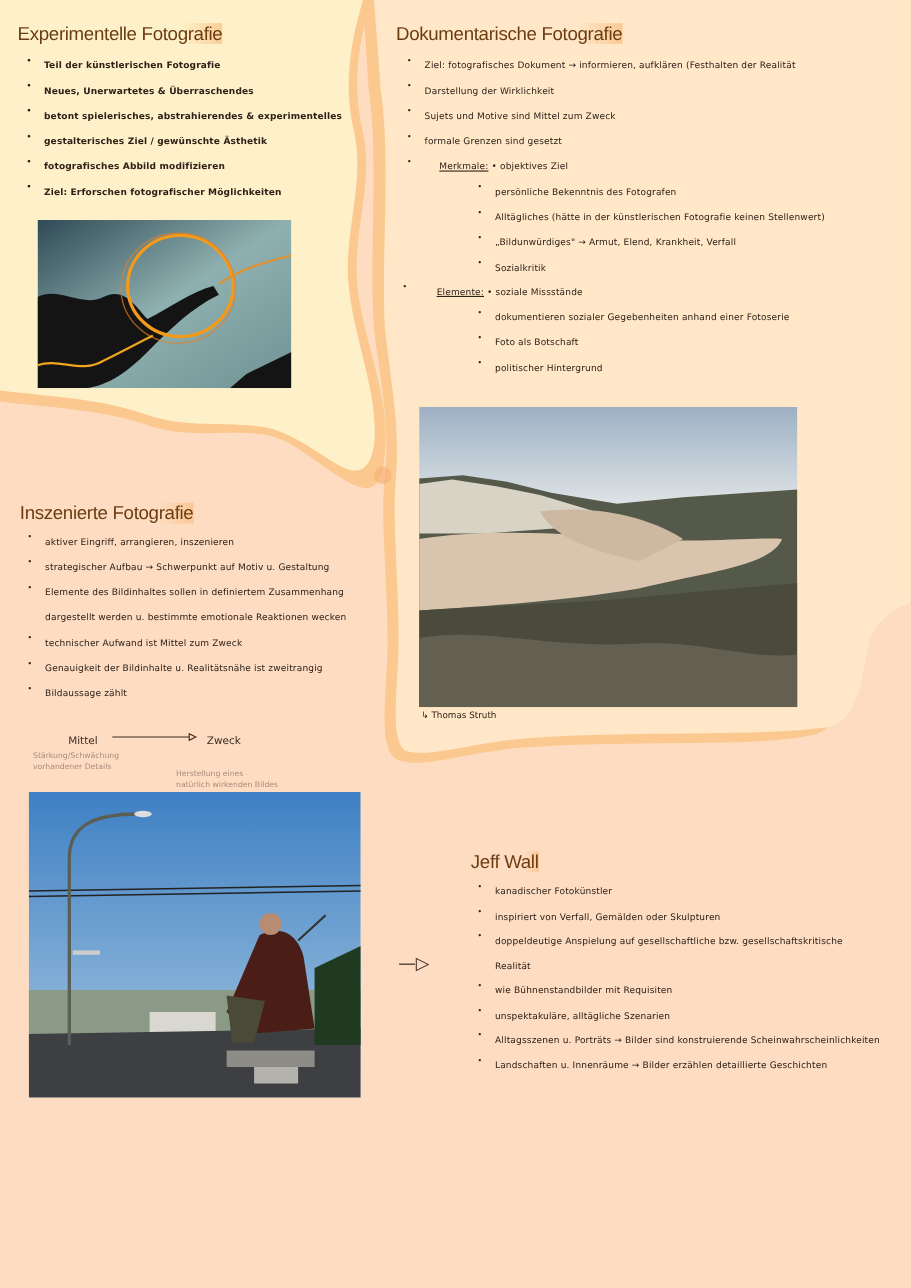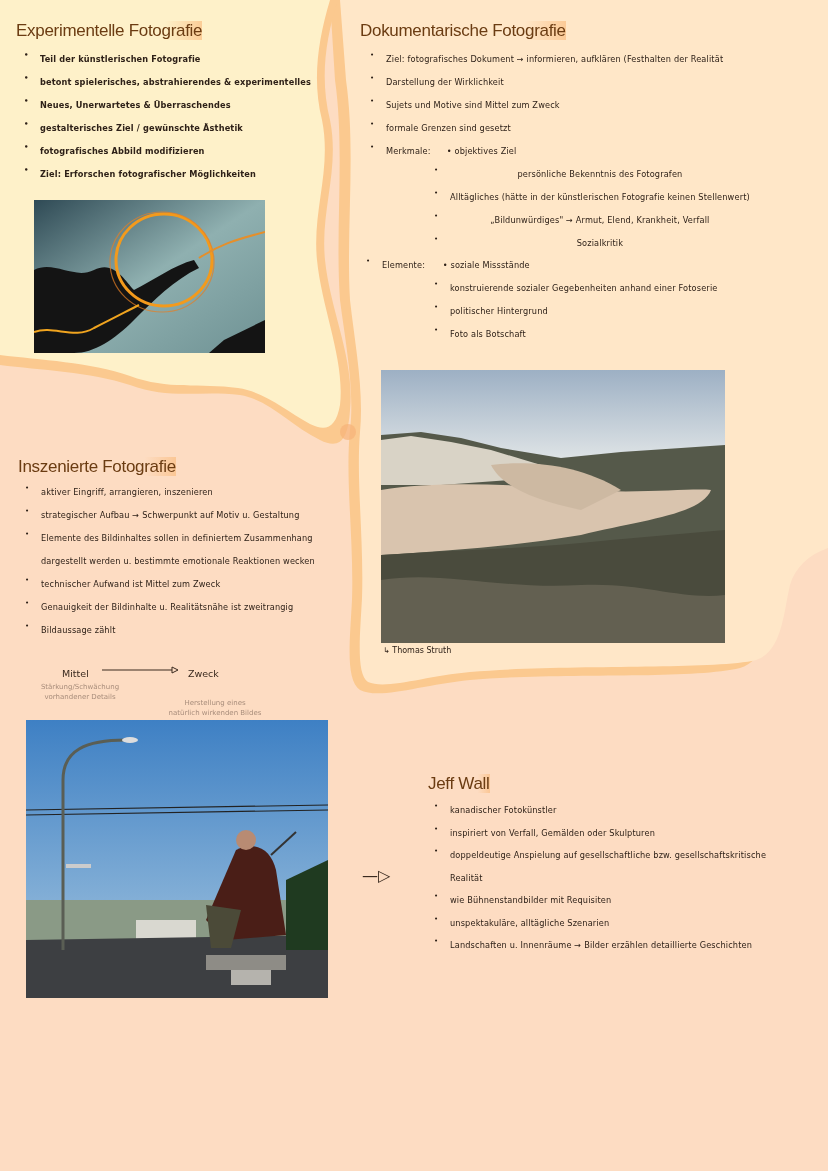--- a/index.html
+++ b/index.html
@@ -8,46 +8,46 @@
   .bg { position:absolute; left:0; top:0; width:828px; height:1171px; }
   .title { position:absolute; font-family:"Liberation Sans Narrow","Liberation Sans", sans-serif;
            font-size:17px; color:#6b3c12; letter-spacing:-0.3px; font-stretch:condensed;
            padding:0 4px 0 0; }
   .title span { background:linear-gradient(90deg, rgba(250,200,140,0.0), rgba(250,200,140,0.0) 80%, rgba(250,190,130,0.7)); }
   ul.notes { position:absolute; margin:0; padding:0; list-style:none; }
   ul.notes li { position:relative; font-size:8.2px; padding-left:16px; color:#2e2118;
                 font-family:"DejaVu Sans", sans-serif; letter-spacing:0.15px; white-space:nowrap; }
   ul.notes li::before { content:"•"; position:absolute; left:0; top:-3px; font-size:7px; }
   ul.notes li.cont::before { content:""; }
-  .label-u { display:inline-block; width:58px; }
+  .label-u { text-decoration:underline; display:inline-block; width:58px;text-align:right; }
   .photo { position:absolute; overflow:hidden; }
   .caption { position:absolute; font-size:8px; color:#2e2118; }
-  .small { position:absolute; font-size:7px; color:#a88d7b; text-align:center; line-height:10px; }
+  .small { position:absolute; font-size:7px; color:#a88d7b; text-align:left; line-height:10px; }
   .mz { position:absolute; font-size:9.5px; color:#3a2a1f; }
 </style>
 </head>
 <body>
 
 <svg class="bg" viewBox="0 0 828 1171" xmlns="http://www.w3.org/2000/svg">
 
   <path d="M330,0 L828,0 L828,540 C800,548 785,560 778,580 C770,610 770,660 740,668 C690,680 560,672 470,680 C420,685 380,700 360,690 C345,680 350,640 352,600 C354,540 345,480 350,430 C355,390 345,340 340,300 C335,230 345,150 335,80 Z" fill="#fbc98f"></path>
   <path d="M340,0 L828,0 L828,548 C808,555 795,568 790,585 C783,615 782,655 752,661 C700,670 560,664 470,672 C425,676 386,690 368,682 C356,674 360,636 362,598 C364,540 356,480 360,432 C364,390 355,345 350,300 C346,230 356,150 346,80 Z" fill="#ffe7c8"></path>
 
   <path d="M0,0 L338,0 C325,40 320,80 330,120 C340,170 320,210 325,260 C330,310 355,360 350,410 C348,440 340,450 320,440 C290,425 270,400 240,395 C200,390 170,400 130,385 C90,372 40,370 0,365 Z" fill="#fbc98f"></path>
   <path d="M0,0 L330,0 C318,40 312,80 322,120 C332,170 312,210 317,260 C322,310 345,360 340,405 C336,428 326,432 310,424 C285,410 265,392 238,388 C200,383 168,390 130,376 C90,362 40,360 0,355 Z" fill="#fef1c9"></path>
   <circle cx="348" cy="432" r="8" fill="#f7b277" opacity="0.7"></circle>
 </svg>
 
 <div class="title" style="left:16px; top:21px;">
   <span>Experimentelle Fotografie</span>
 </div>
 <ul class="notes" style="left:24px; top:54px;font-weight:bold;">
   <li style="height:23px">Teil der künstlerischen Fotografie</li>
+  <li style="height:23px">Neues, Unerwartetes &amp; Überraschendes</li>
   <li style="height:23px">betont spielerisches, abstrahierendes &amp; experimentelles</li>
-  <li style="height:23px">Neues, Unerwartetes &amp; Überraschendes</li>
   <li style="height:23px">gestalterisches Ziel / gewünschte Ästhetik</li>
   <li style="height:23px">fotografisches Abbild modifizieren</li>
   <li style="height:23px">Ziel: Erforschen fotografischer Möglichkeiten</li>
 </ul>
 <div class="photo" style="left:34px; top:200px; width:231px; height:153px;">
   <svg width="231" height="153" viewBox="0 0 231 153" xmlns="http://www.w3.org/2000/svg">
     <defs>
       <linearGradient id="g1" x1="0" y1="0" x2="1" y2="1">
         <stop offset="0" stop-color="#2f4a55"></stop>
           <stop offset="0.5" stop-color="#8fb0b0"></stop>
@@ -70,36 +70,36 @@
 <ul class="notes" style="left:370px; top:54px;">
   <li style="height:23px">Ziel: fotografisches Dokument → informieren, aufklären (Festhalten der Realität</li>
   <li style="height:23px">Darstellung der Wirklichkeit</li>
   <li style="height:23px">Sujets und Motive sind Mittel zum Zweck</li>
   <li style="height:23px">formale Grenzen sind gesetzt</li>
   <li style="height:23px">
     <span class="label-u">Merkmale:</span>
     <span>• </span><span>objektives Ziel</span>
   </li>
 </ul>
-<ul class="notes" style="left:434px; top:169px;text-align:center;">
+<ul class="notes" style="left:434px; top:169px;">
   <li style="height:23px">persönliche Bekenntnis des Fotografen</li>
   <li style="height:23px">Alltägliches (hätte in der künstlerischen Fotografie keinen Stellenwert)</li>
   <li style="height:23px">„Bildunwürdiges" → Armut, Elend, Krankheit, Verfall</li>
   <li style="height:23px">Sozialkritik</li>
 </ul>
 <ul class="notes" style="left:366px; top:260px;">
   <li style="height:23px">
     <span class="label-u">Elemente:</span>
     <span>• </span><span>soziale Missstände</span>
   </li>
 </ul>
 <ul class="notes" style="left:434px; top:283px;">
-  <li style="height:23px">konstruierende sozialer Gegebenheiten anhand einer Fotoserie</li>
+  <li style="height:23px">dokumentieren sozialer Gegebenheiten anhand einer Fotoserie</li>
+  <li style="height:23px">Foto als Botschaft</li>
   <li style="height:23px">politischer Hintergrund</li>
-  <li style="height:23px">Foto als Botschaft</li>
 </ul>
 <div class="photo" style="left:381px; top:370px; width:344px; height:273px;">
   <svg width="344" height="273" viewBox="0 0 344 273" xmlns="http://www.w3.org/2000/svg">
     <defs>
       <linearGradient id="sky" x1="0" y1="0" x2="0" y2="1">
         <stop offset="0" stop-color="#9db0c4"></stop>
           <stop offset="1" stop-color="#dfe4e6"></stop>
       </linearGradient>
     </defs>
     <rect width="344" height="90" fill="url(#sky)"></rect>
@@ -173,14 +173,15 @@
 <div class="title" style="left:428px; top:774px;">
   <span>Jeff Wall</span>
 </div>
 <ul class="notes" style="left:434px; top:805px;">
   <li style="height:22.5px">kanadischer Fotokünstler</li>
   <li style="height:22.5px">inspiriert von Verfall, Gemälden oder Skulpturen</li>
   <li style="height:22.5px">doppeldeutige Anspielung auf gesellschaftliche bzw. gesellschaftskritische</li>
   <li class="cont" style="height:22.5px">Realität</li>
   <li style="height:22.5px">wie Bühnenstandbilder mit Requisiten</li>
   <li style="height:22.5px">unspektakuläre, alltägliche Szenarien</li>
+  <li style="height:22.5px">Alltagsszenen u. Porträts → Bilder sind konstruierende Scheinwahrscheinlichkeiten</li>
   <li style="height:22.5px">Landschaften u. Innenräume → Bilder erzählen detaillierte Geschichten</li>
 </ul>
 
 </body></html>

